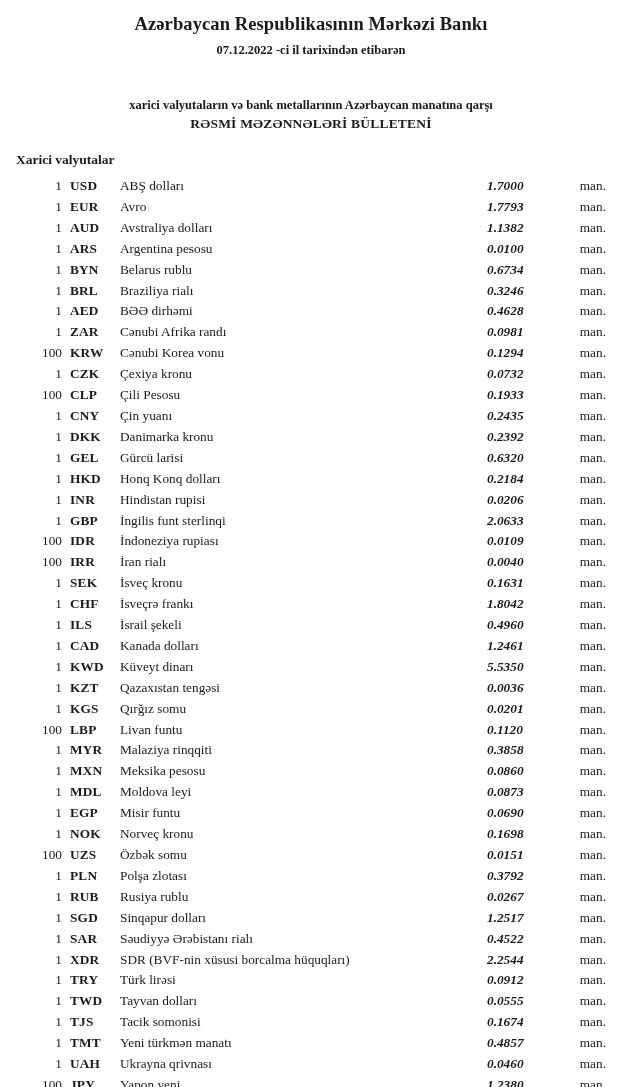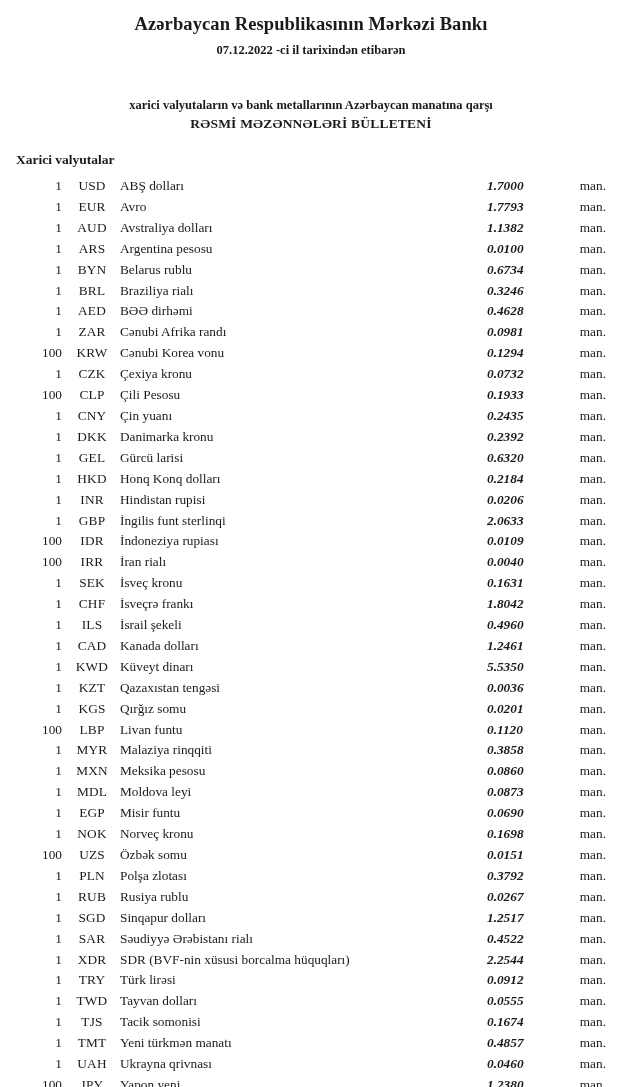--- a/index.html
+++ b/index.html
@@ -63,22 +63,23 @@
     vertical-align: baseline;
     white-space: nowrap;
   }
   .c-amount {
     width: 46px;
     text-align: right;
     padding-right: 8px !important;
   }
   .c-code {
     width: 44px;
-    text-align: center;
+    text-align: left;
     letter-spacing: 0.2px;
+    font-weight: bold;
   }
   .c-name {
     text-align: left;
     padding-left: 6px !important;
   }
   .c-rate {
     width: 66px;
     text-align: left;
     font-style: italic;
     font-weight: bold;

